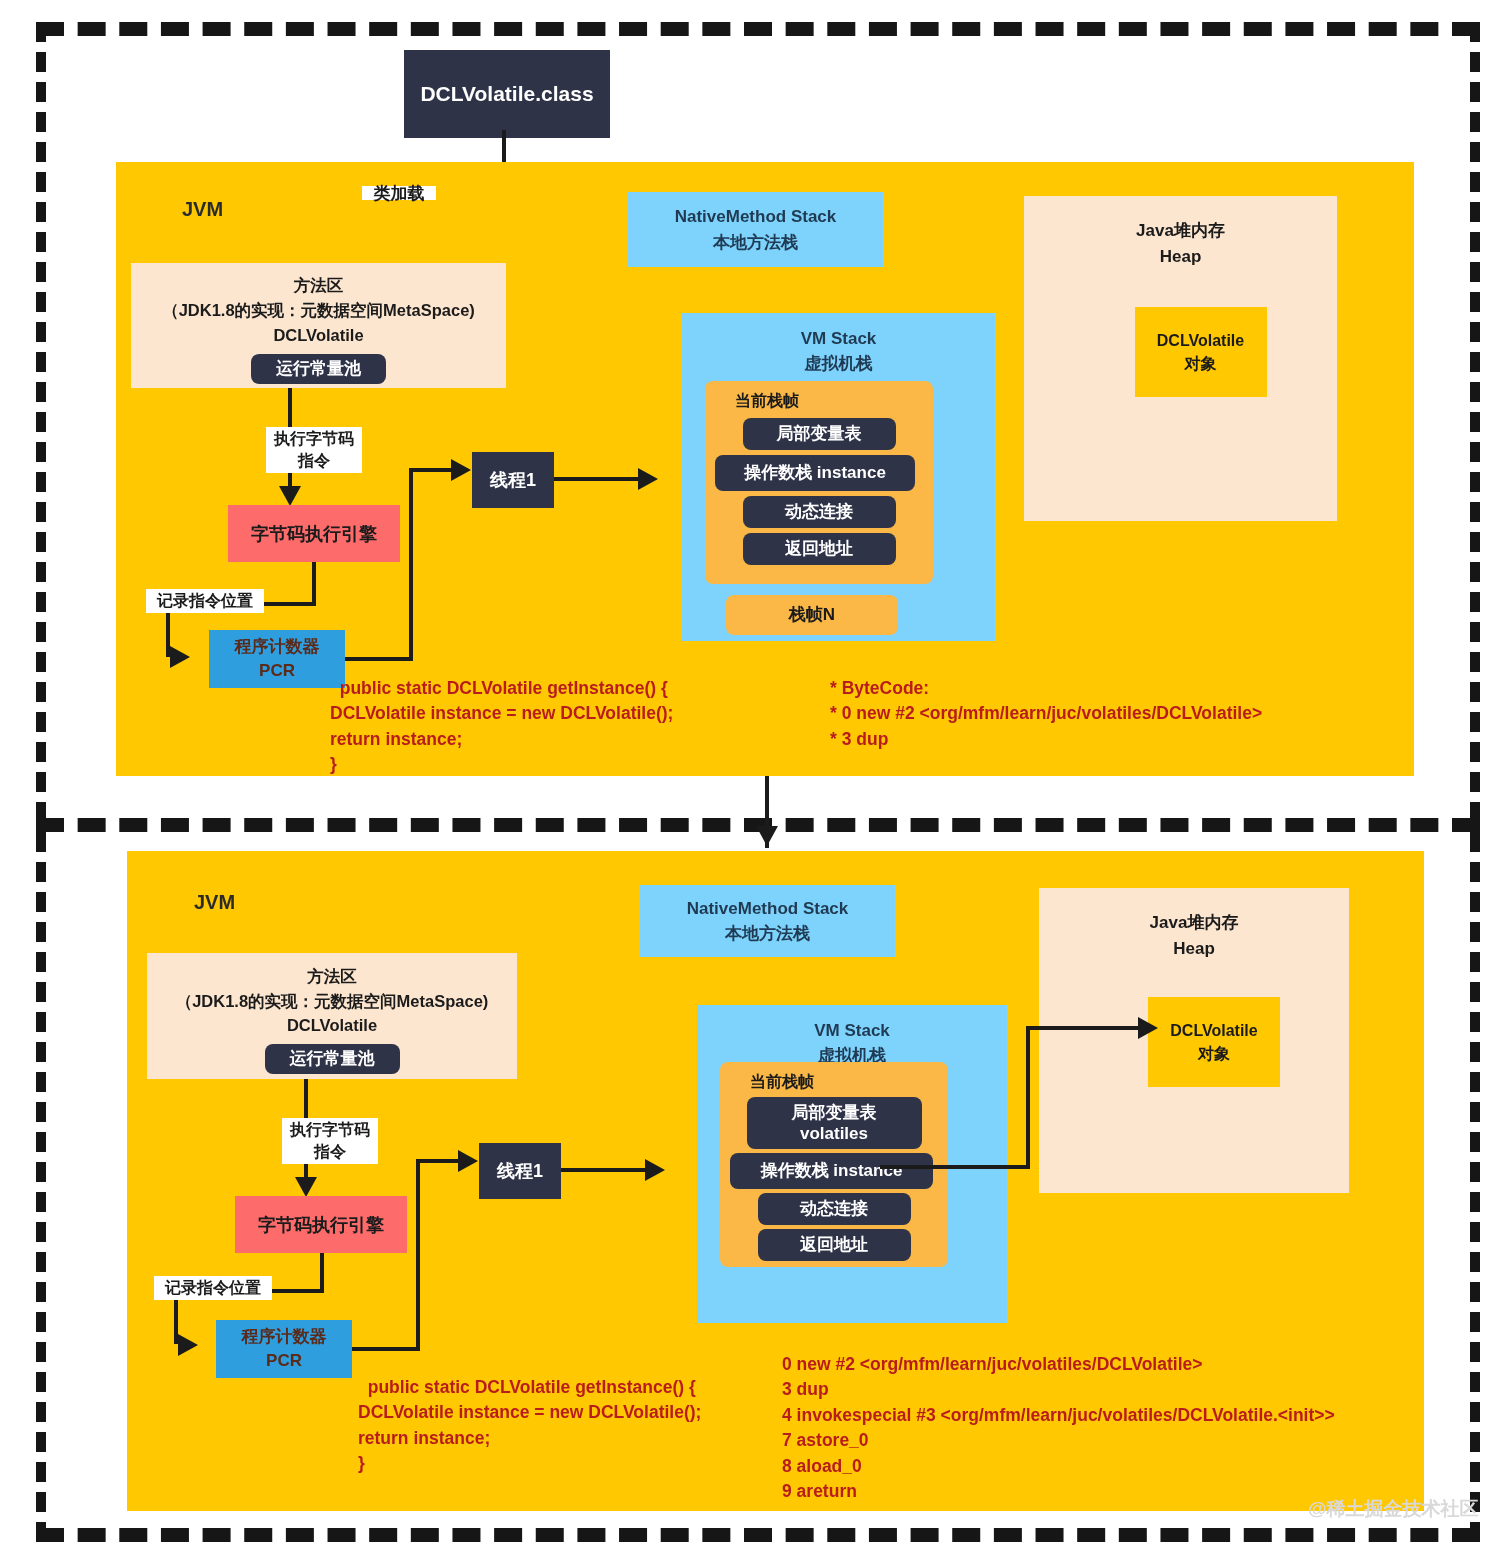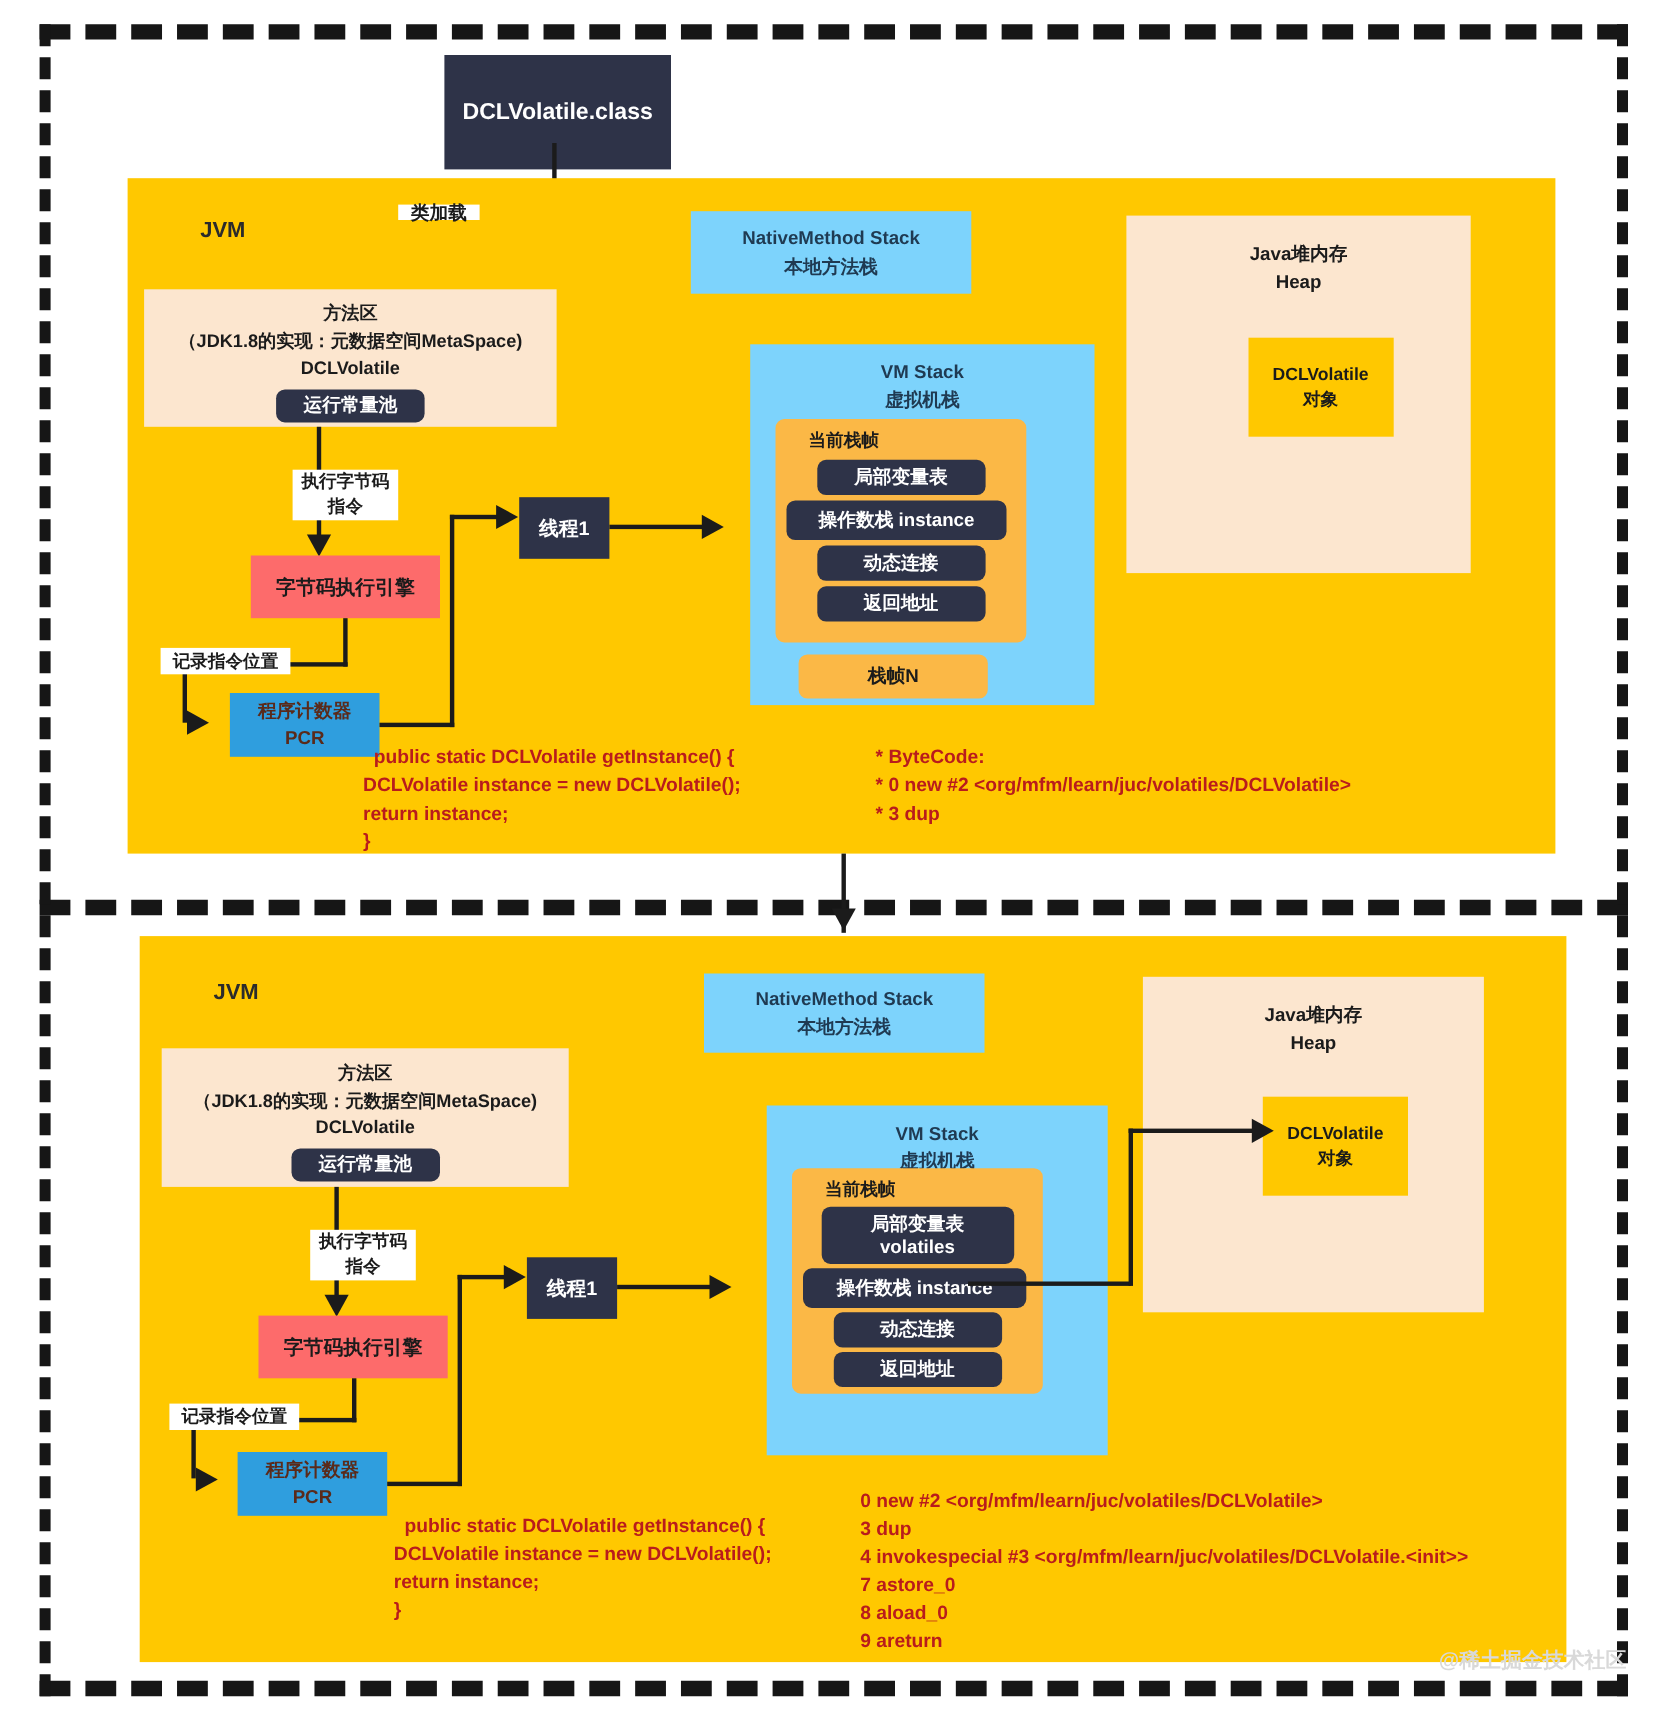--- a/index.html
+++ b/index.html
@@ -56,21 +56,21 @@
 <body>
 
 <div class="page">
 
   <div class="frame frame-top"></div>
   <div class="frame frame-mid"></div>
   <div class="frame frame-bottom"></div>
   <div class="frame frame-left"></div>
   <div class="frame frame-right"></div>
 
-  <div class="box dark" style="left:404px; top:50px; width:206px; height:104px; font-size:21px;">
+  <div class="box dark" style="left:404px; top:50px; width:206px; height:88px; font-size:21px;">
     <span>DCLVolatile.class</span>
   </div>
 
   <div class="ln" style="left:502px; top:130px; width:4px; height:70px;"></div>
   <div class="ln" style="left:288px; top:196px; width:218px; height:4px;"></div>
   <div class="ln" style="left:288px; top:196px; width:4px; height:52px;"></div>
   <div class="arrow-d" style="left:279px; top:244px;"></div>
 
   <div class="panel" id="panel-top"></div>
 
@@ -161,21 +161,21 @@
 
     <div class="box orange pillbox" style="position:absolute; left:44px; top:282px; width:172px; height:40px; font-size:17px; font-weight:bold;">
       <span>栈帧N</span>
     </div>
   </div>
 
   <div class="code" style="left:330px; top:676px; font-size:17.5px;">  public static DCLVolatile getInstance() {
 DCLVolatile instance = new DCLVolatile();
 return instance;
 }</div>
-  <div class="code" style="left:796px; top:676px; font-size:17.5px;">* ByteCode:
+  <div class="code" style="left:830px; top:676px; font-size:17.5px;">* ByteCode:
 * 0 new #2 &lt;org/mfm/learn/juc/volatiles/DCLVolatile&gt;
 * 3 dup</div>
 
   <div class="ln" style="left:765px; top:776px; width:4px; height:72px;"></div>
   <div class="arrow-d" style="left:756px; top:826px;"></div>
 
   <div class="panel" id="panel-bottom"></div>
 
   <div class="plain-text" style="left:194px; top:891px; font-size:20px;">JVM</div>
 

